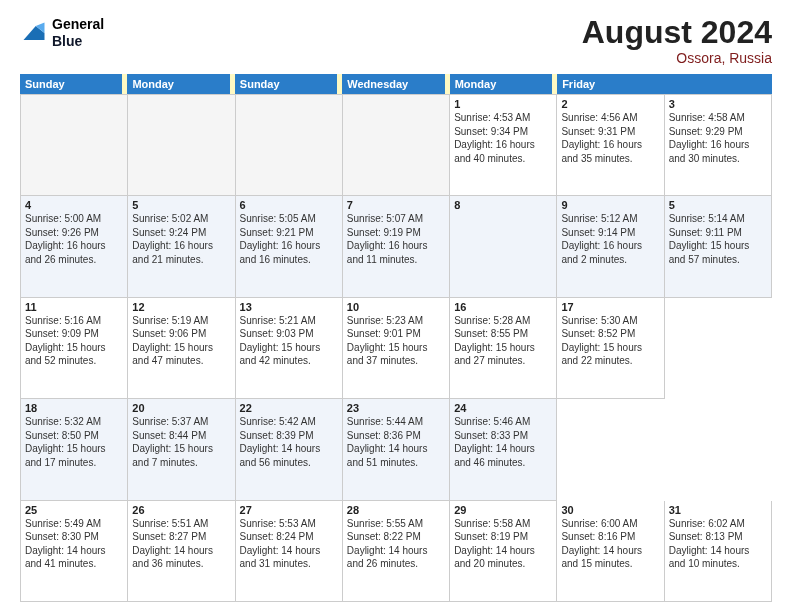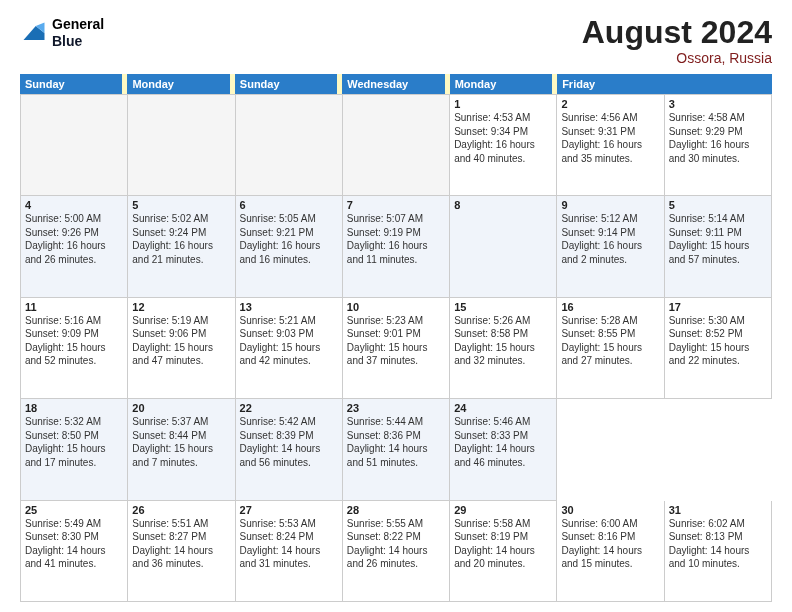--- a/index.html
+++ b/index.html
@@ -200,24 +200,20 @@
           </div>
           <div class="cal-cell">
             <span class="day-num">13</span>
             <div class="cell-text">Sunrise: 5:21 AM<br>Sunset: 9:03 PM<br>Daylight: 15 hours and 42 minutes.</div>
           </div>
           <div class="cal-cell">
             <span class="day-num">10</span>
             <div class="cell-text">Sunrise: 5:23 AM<br>Sunset: 9:01 PM<br>Daylight: 15 hours and 37 minutes.</div>
           </div>
           <div class="cal-cell">
-            <span class="day-num">15</span>
-            <div class="cell-text">Sunrise: 5:26 AM<br>Sunset: 8:58 PM<br>Daylight: 15 hours and 32 minutes.</div>
-          </div>
-          <div class="cal-cell">
             <span class="day-num">16</span>
             <div class="cell-text">Sunrise: 5:28 AM<br>Sunset: 8:55 PM<br>Daylight: 15 hours and 27 minutes.</div>
           </div>
           <div class="cal-cell">
             <span class="day-num">17</span>
             <div class="cell-text">Sunrise: 5:30 AM<br>Sunset: 8:52 PM<br>Daylight: 15 hours and 22 minutes.</div>
           </div>
         </div>
         <div class="cal-row">
           <div class="cal-cell alt-bg">

